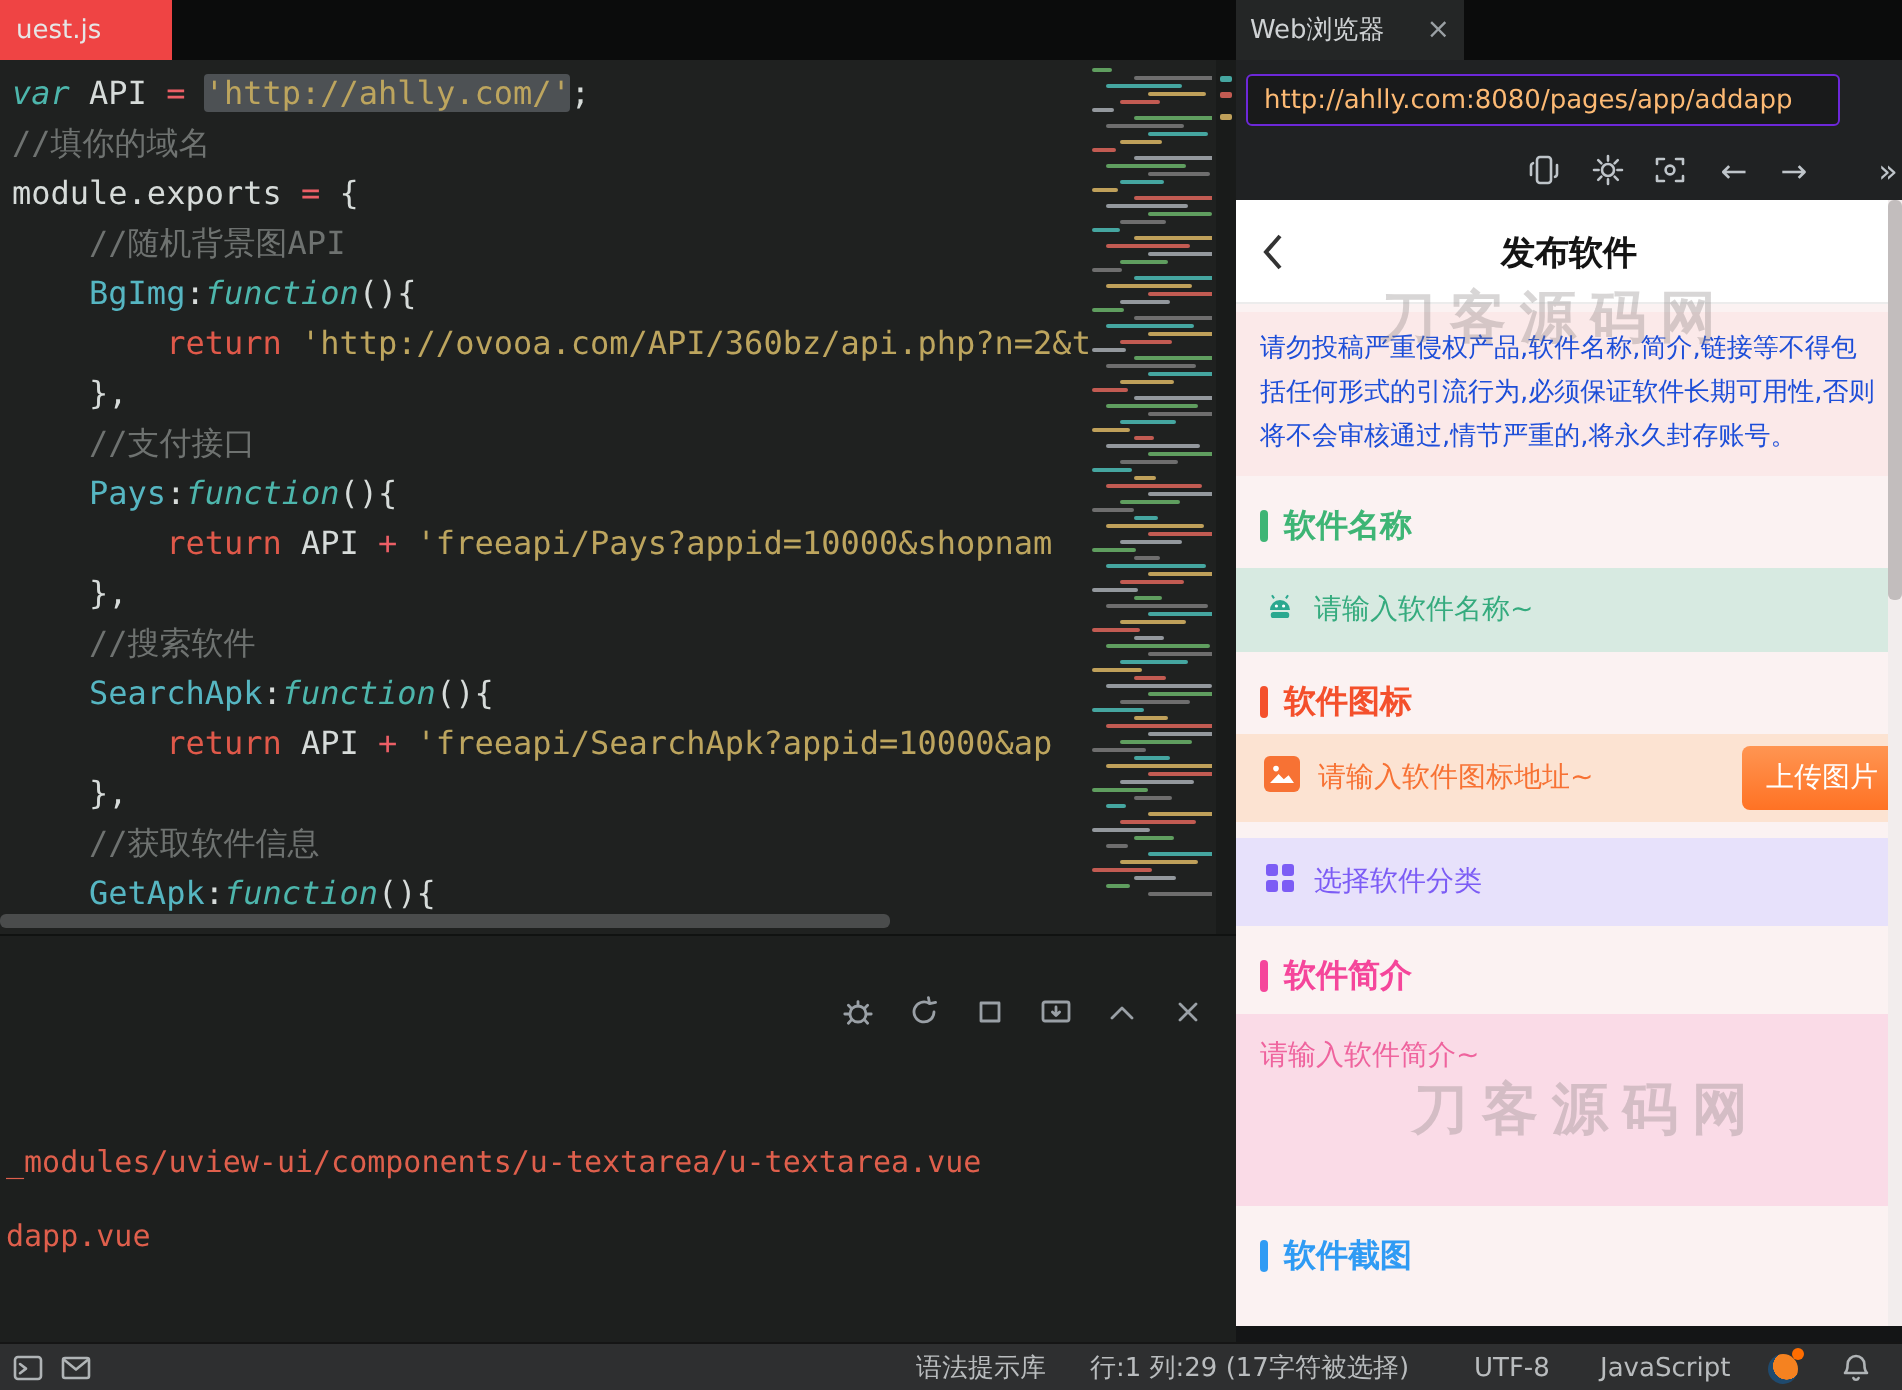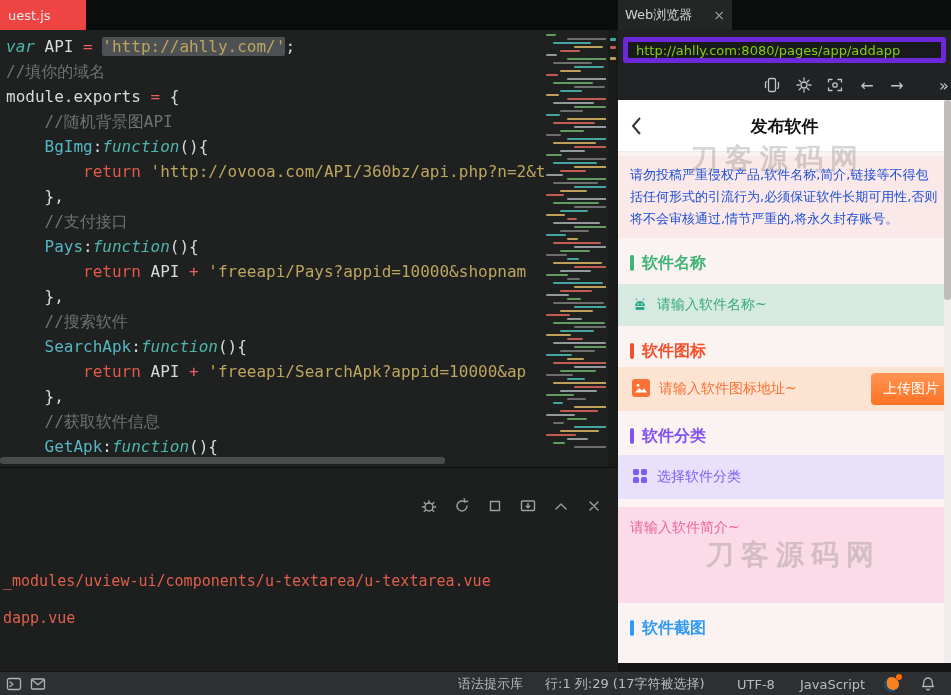--- a/index.html
+++ b/index.html
@@ -39,22 +39,22 @@
   .console{position:absolute;left:0;top:467px;width:618px;height:204px;background:#1d1f1e;border-top:1px solid #101211}
   .ctoolbar{position:absolute;top:28px;right:14px;display:flex;gap:13px;align-items:center}
   .ctool{width:20px;height:20px;display:flex;align-items:center;justify-content:center;cursor:pointer}
   .ctool svg{stroke:#9aa0a6;fill:none;stroke-width:1.4;stroke-linecap:round;stroke-linejoin:round}
   .cline{position:absolute;left:3px;font-family:"DejaVu Sans Mono","Liberation Mono",monospace;
     font-size:15px;color:#df5f4c;white-space:pre}
   .cline1{top:104px}.cline2{top:141px}
 
   
   .browser-panel{position:absolute;left:618px;top:30px;width:333px;height:641px;background:#202223}
-  .urlbar{position:absolute;left:5px;top:7px;width:323px;height:26px;background:#191a1b;border:5px solid #6d28d9;
-    border-radius:3px;color:#84cc16;font-size:13px;padding:0 8px;font-family:"DejaVu Sans","Liberation Sans",sans-serif;outline:none}
+  .urlbar{position:absolute;left:5px;top:7px;width:297px;height:26px;background:#191a1b;border:1px solid #6d28d9;
+    border-radius:3px;color:#fdba74;font-size:13px;padding:0 8px;font-family:"DejaVu Sans","Liberation Sans",sans-serif;outline:none}
   .btoolbar{position:absolute;left:0;top:40px;width:333px;height:30px}
   .device{position:absolute;left:5px;top:2px;width:128px;height:26px;background:#292b2c;border:1px solid #3c3f41;
     border-radius:2px;color:#d2d5d8;font-size:13px;display:flex;align-items:center;justify-content:space-between;
     padding:0 8px;cursor:pointer}
   .caret{width:0;height:0;border-left:4px solid transparent;border-right:4px solid transparent;border-top:5px solid #aab0b5}
   .btool{position:absolute;top:3px;width:24px;height:24px;display:flex;align-items:center;justify-content:center;
     color:#bfc5ca;font-size:16px;cursor:pointer}
   .btool svg{stroke:#bfc5ca;fill:none;stroke-width:1.3;stroke-linecap:round;stroke-linejoin:round}
 
   
@@ -336,36 +336,36 @@
           <svg width="18" height="18" viewBox="0 0 18 18">
               <rect width="18" height="18" rx="3" fill="#f77234"></rect>
               <circle cx="6" cy="6.3" r="1.4" fill="#fff"></circle>
               <path d="M3 13.5 7.3 9l2.6 2.6 2.4-2 2.7 3.9z" fill="#fff"></path>
             </svg>
         </span>
         <span>请输入软件图标地址~</span>
         <button class="upload">上传图片</button>
       </div>
 
-      <div class="sechead h-cat">
-        <span class="bar"></span>
-        <span>软件分类</span>
-      </div>
       <div class="row row-cat">
         <span>
           <svg width="16" height="16" viewBox="0 0 16 16" fill="#7c5cf5">
               <rect x="1" y="1" width="6" height="6" rx="1.5"></rect>
               <rect x="9" y="1" width="6" height="6" rx="1.5"></rect>
               <rect x="1" y="9" width="6" height="6" rx="1.5"></rect>
               <rect x="9" y="9" width="6" height="6" rx="1.5"></rect>
             </svg>
         </span>
         <span>选择软件分类</span>
       </div>
 
+      <div class="sechead h-intro">
+        <span class="bar"></span>
+        <span>软件简介</span>
+      </div>
       <div class="introbox">
         <span>请输入软件简介~</span>
       </div>
 
       <div class="sechead h-shot">
         <span class="bar"></span>
         <span>软件截图</span>
       </div>
 
       <div class="mscroll">

